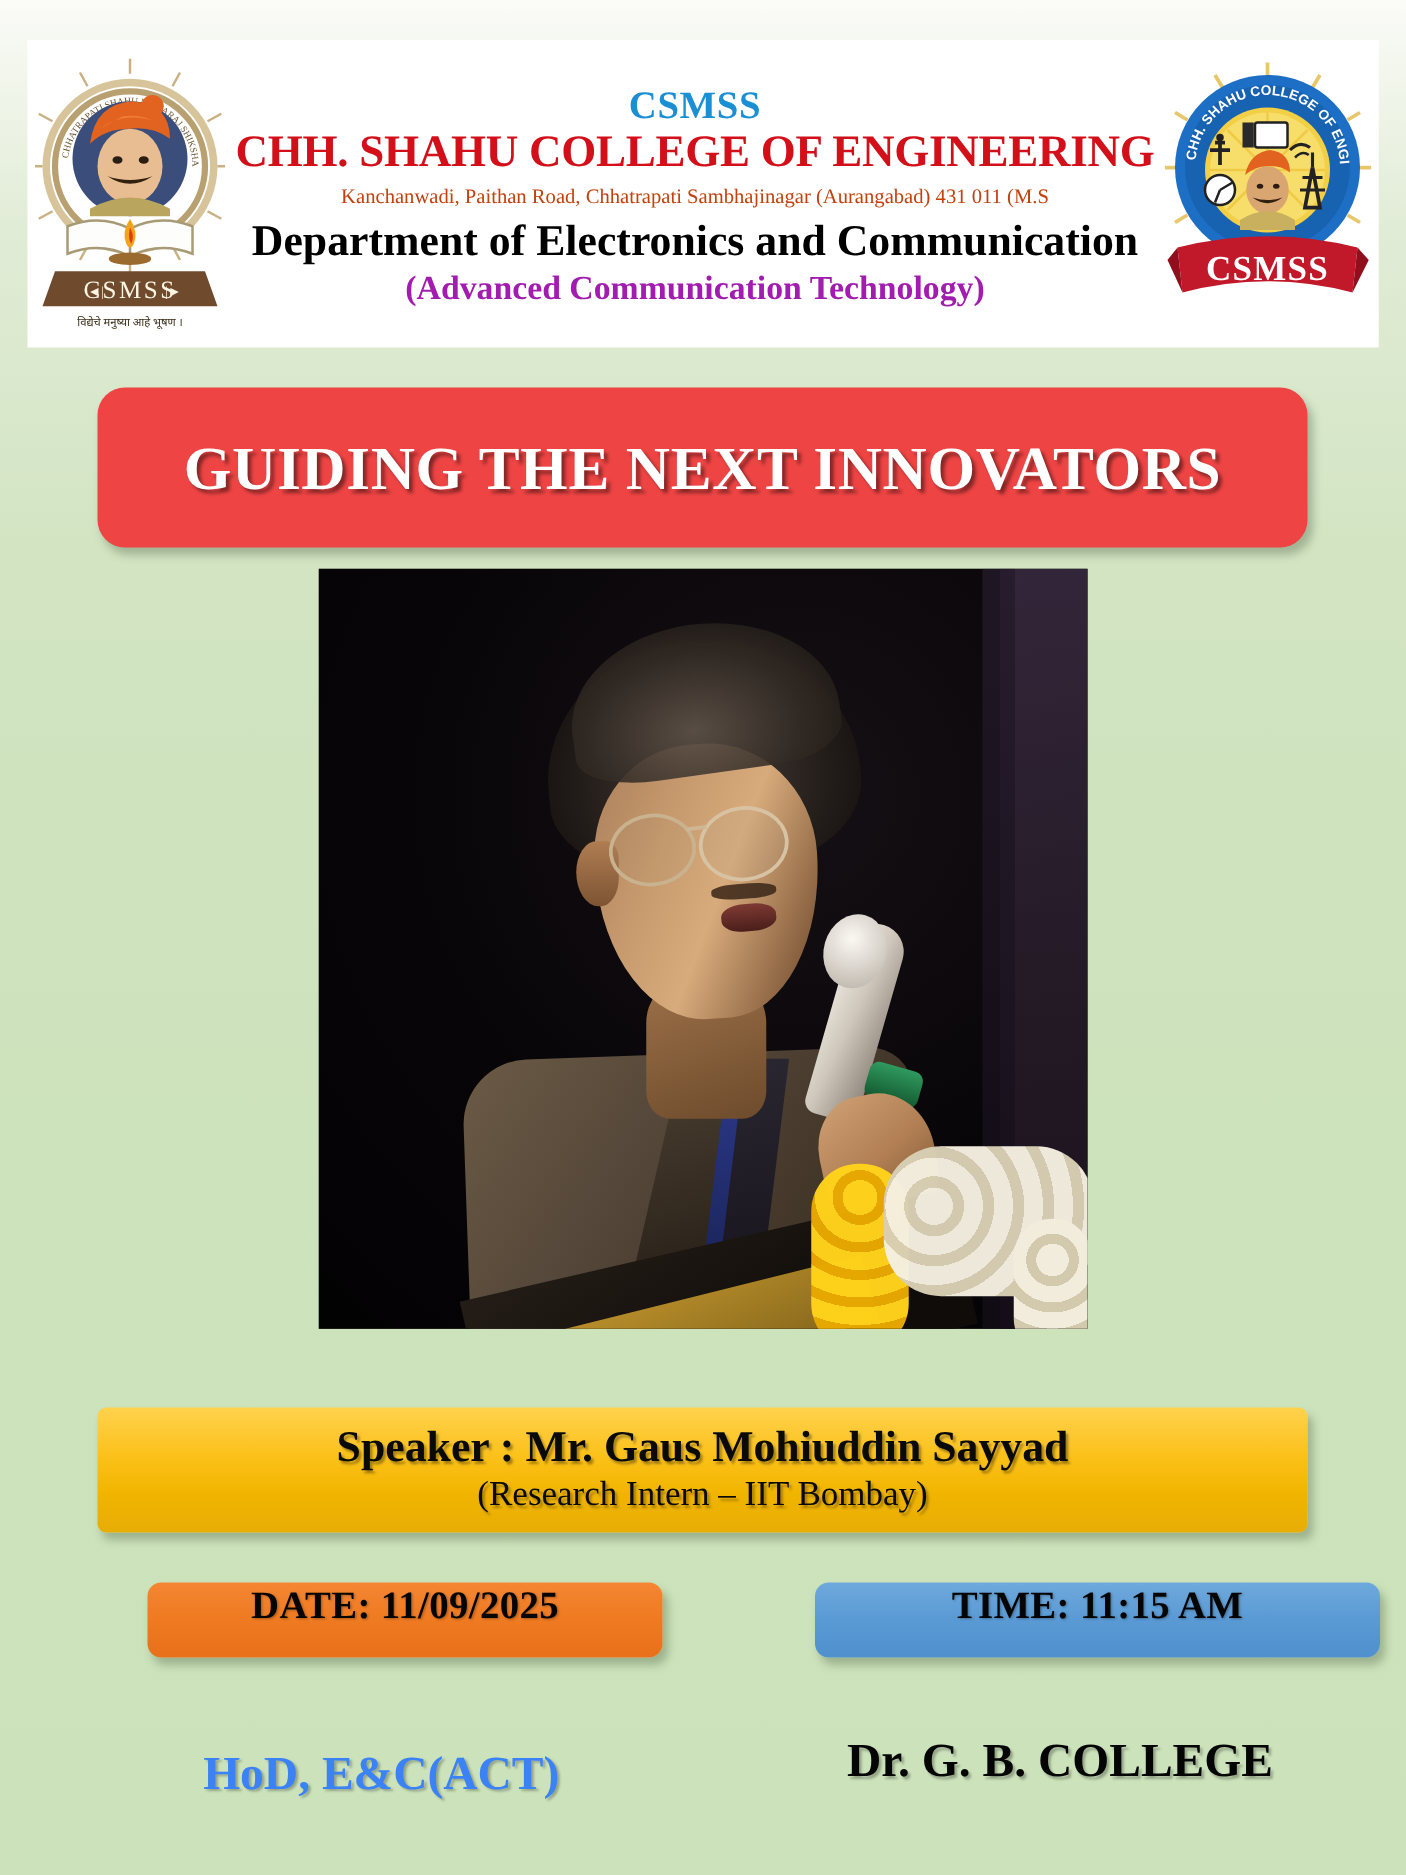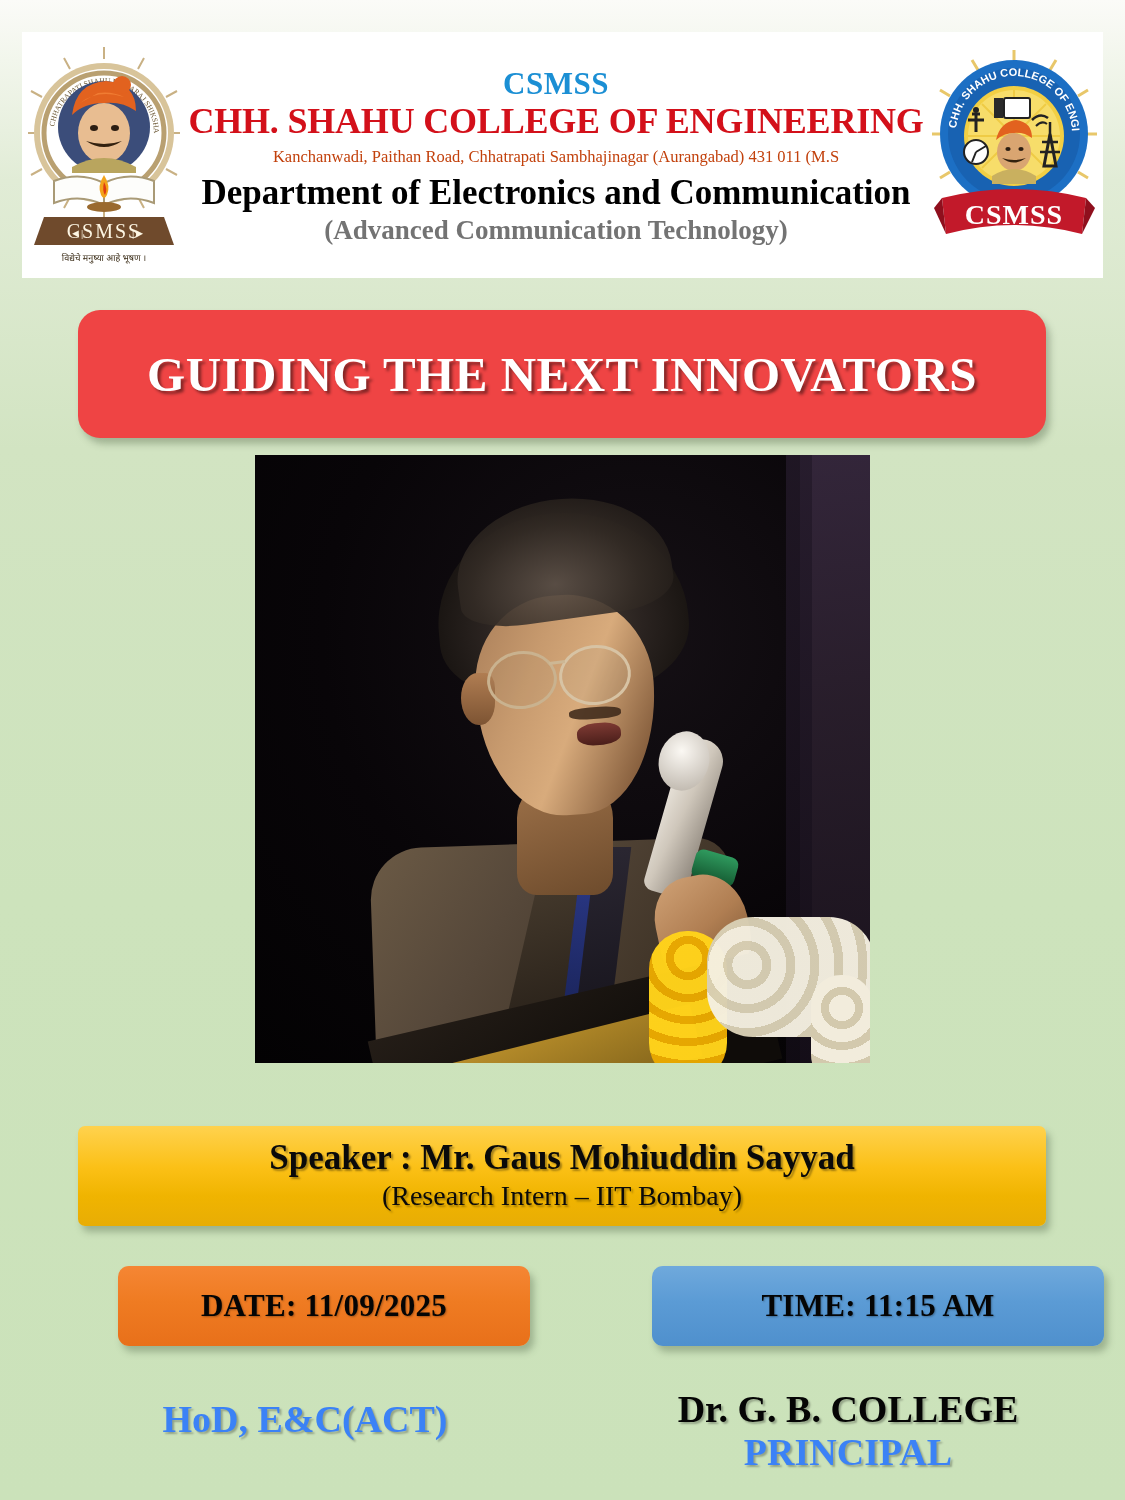--- a/index.html
+++ b/index.html
@@ -27,21 +27,21 @@
     color:#d3101a;font-weight:bold;font-size:36px;line-height:1.12;
     letter-spacing:-.2px;white-space:nowrap;margin-top:2px;
   }
   .hdr-address{
     color:#c2410c;font-size:16.5px;line-height:1.2;margin-top:5px;white-space:nowrap;
   }
   .hdr-dept{
     color:#000;font-weight:bold;font-size:35px;line-height:1.12;margin-top:7px;white-space:nowrap;
   }
   .hdr-sub{
-    color:#737373;font-weight:bold;font-size:27px;line-height:1.15;margin-top:2px;white-space:nowrap;
+    color:#a21caf;font-weight:bold;font-size:27px;line-height:1.15;margin-top:2px;white-space:nowrap;
   }
 
   
   .logo-left{width:152px;height:228px;position:relative;flex:0 0 152px;}
   .logo-right{width:165px;height:215px;position:relative;flex:0 0 165px;}
 
   
   .title-banner{
     position:absolute;left:78px;top:310px;width:968px;height:128px;
     background:#ef4444;border-radius:22px;
@@ -131,22 +131,22 @@
     text-shadow:2px 2px 2px rgba(0,0,0,.35);white-space:nowrap;
   }
   .speaker-sub{
     color:#0a0a0a;font-size:28px;line-height:1.1;margin-top:4px;
     text-shadow:2px 2px 2px rgba(0,0,0,.3);white-space:nowrap;
   }
 
   
   .dt-row{position:absolute;left:0;top:1262px;width:1125px;height:90px;}
   .dt-pill{
-    position:absolute;height:80px;border-radius:11px;
-    display:flex;align-items:center;justify-content:center;
+    position:absolute;height:60px;border-radius:11px;
+    display:flex;justify-content:center;
     box-shadow:4px 6px 7px rgba(70,90,60,.35);
   }
   .pill-date{
     left:118px;top:4px;width:412px;
     background:linear-gradient(to bottom,#f58634 0%,#ef7b22 45%,#e8701a 100%);
   }
   .pill-time{
     left:652px;top:4px;width:452px;
     background:linear-gradient(to bottom,#6fa9dc 0%,#5b9bd5 45%,#4f90cd 100%);
   }
@@ -332,17 +332,16 @@
       <span>TIME: 11:15 AM</span>
     </div>
   </div>
 
   <div class="footer">
     <div class="sig sig-left">
       <div class="sig-role">HoD, E&amp;C(ACT)</div>
     </div>
     <div class="sig sig-right">
       <div class="sig-name">Dr. G. B. COLLEGE</div>
-      <div class="sig-role">PRINCIPAL</div>
     </div>
   </div>
 
 </div>
 
 </body></html>

